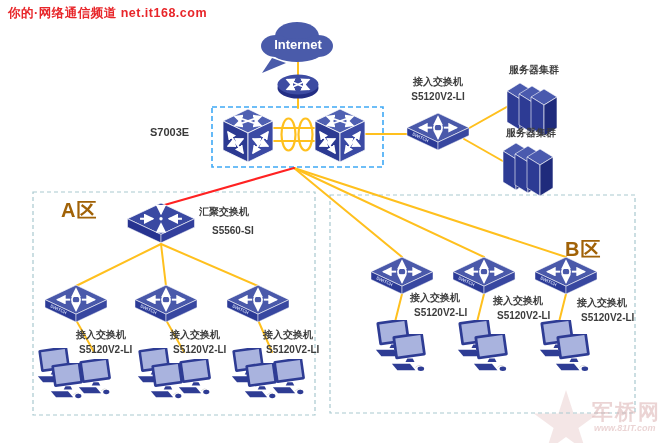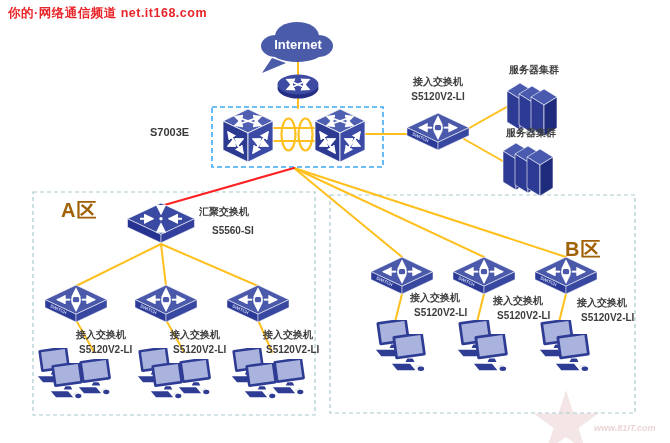--- a/index.html
+++ b/index.html
@@ -217,15 +217,16 @@
 <div class="lbl" style="left:266px;top:344px;">S5120V2-LI</div>
 
 <div id="zone-b-label" class="zone-label">B区</div>
 <div class="lbl" style="left:410px;top:292px;">接入交换机</div>
 <div class="lbl" style="left:414px;top:307px;">S5120V2-LI</div>
 <div class="lbl" style="left:493px;top:295px;">接入交换机</div>
 <div class="lbl" style="left:497px;top:310px;">S5120V2-LI</div>
 <div class="lbl" style="left:577px;top:297px;">接入交换机</div>
 <div class="lbl" style="left:581px;top:312px;">S5120V2-LI</div>
 
+<div id="wm-title">军桥网</div>
 <div id="wm-url">www.81IT.com</div>
 
 </div>
 
 </body></html>

